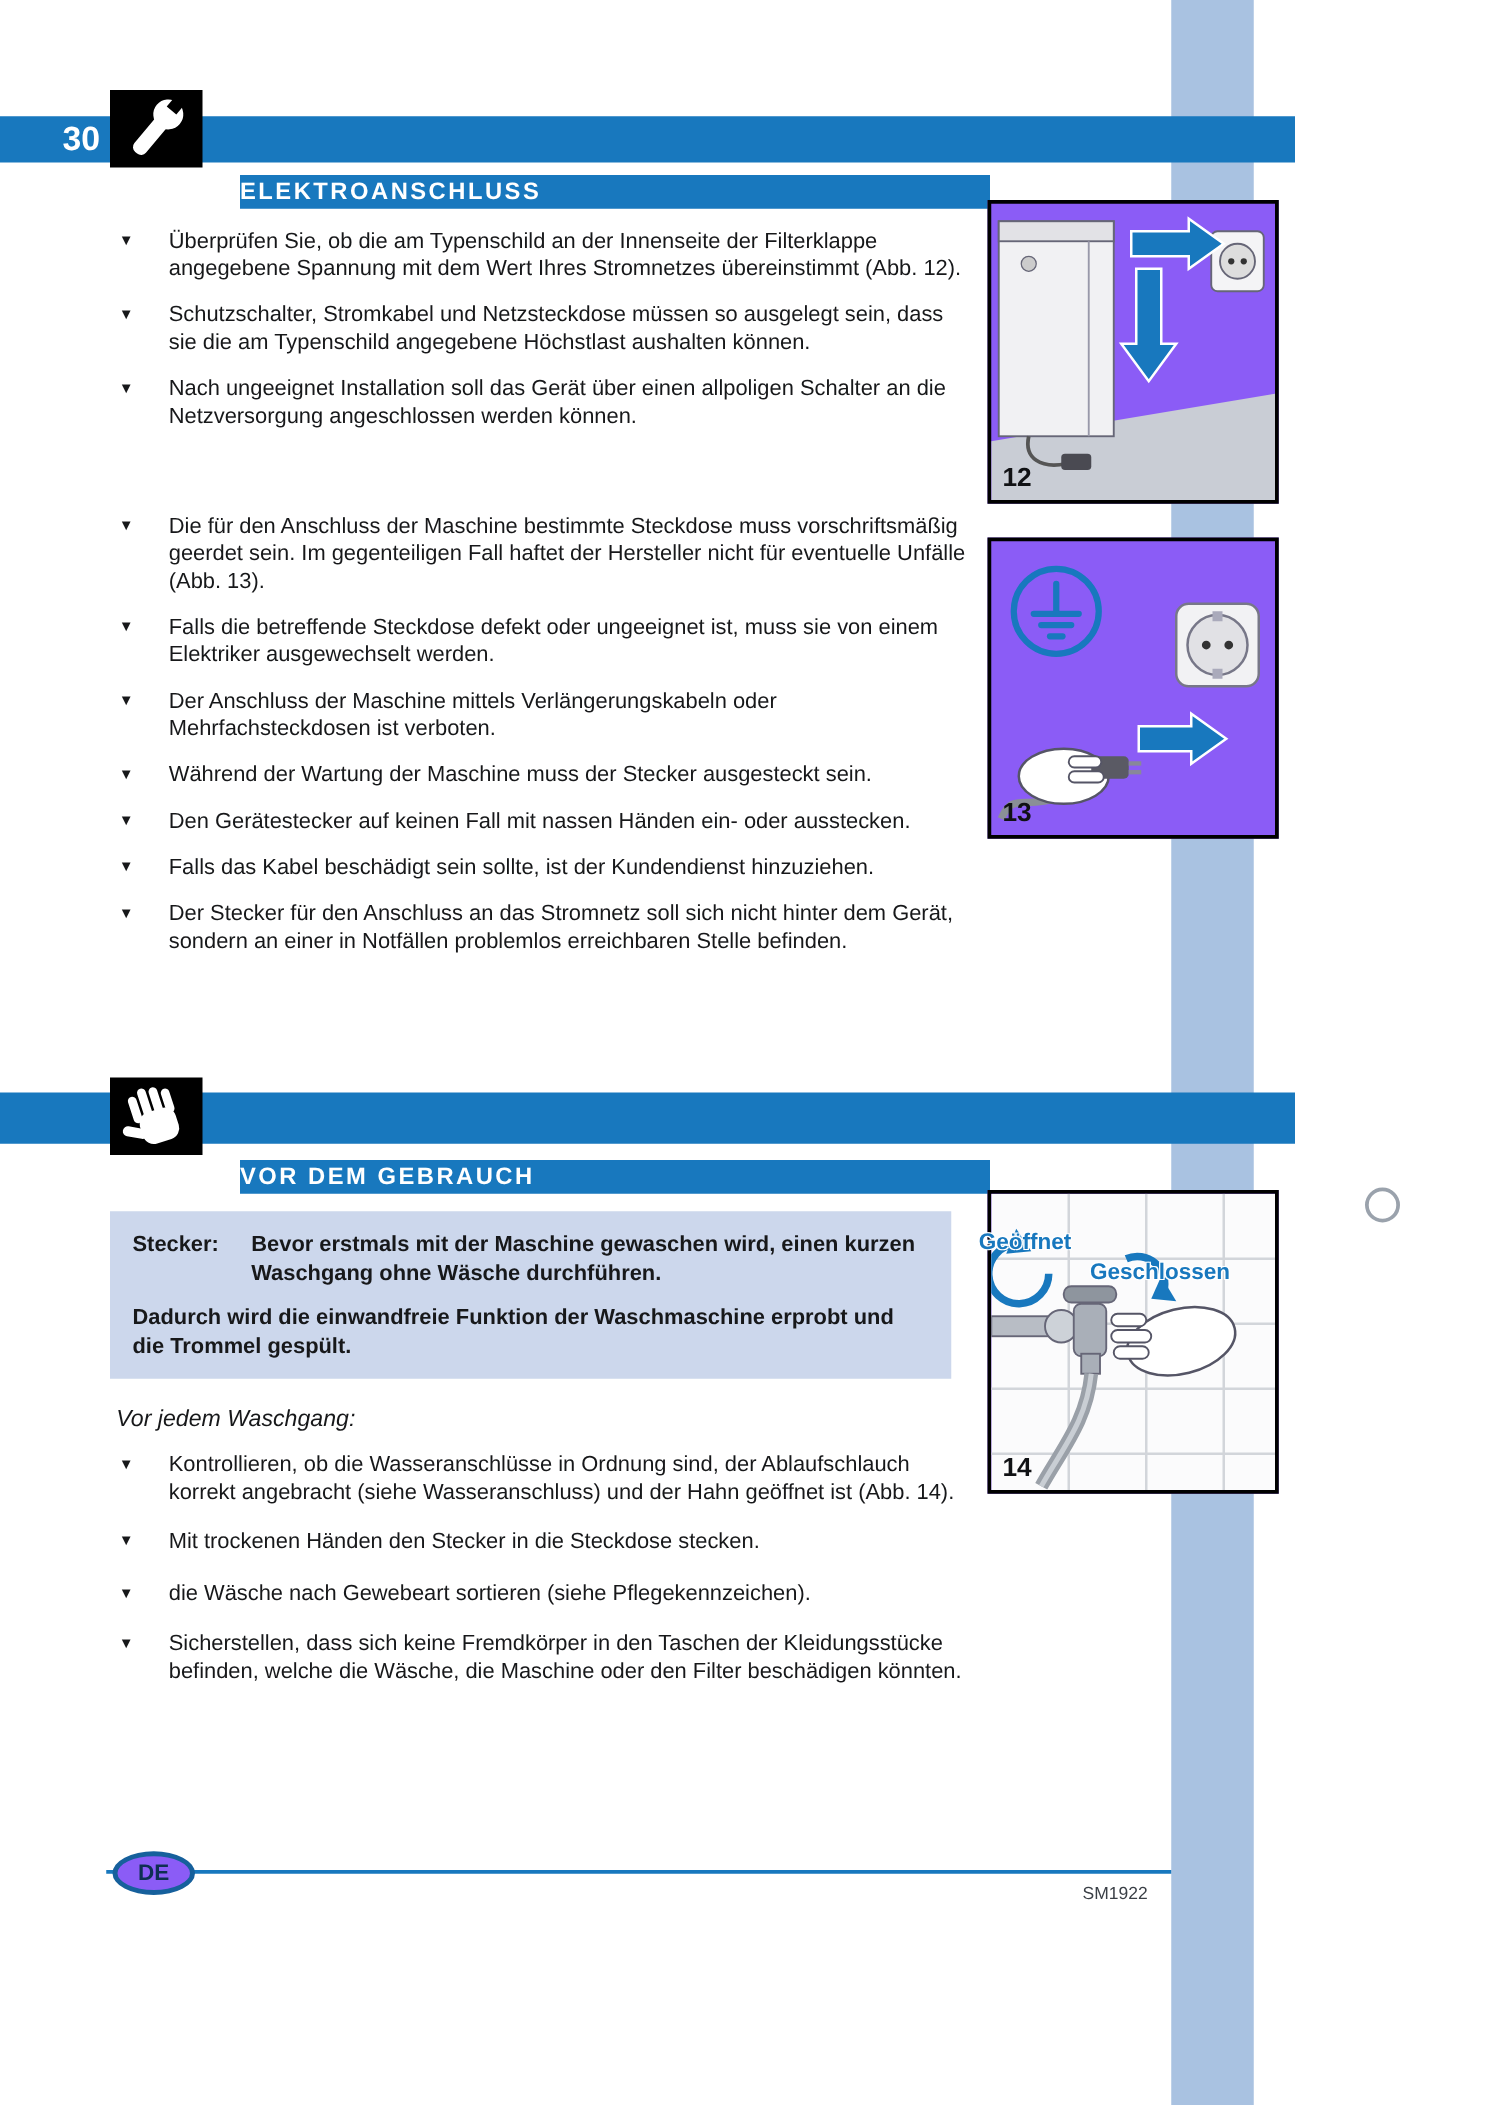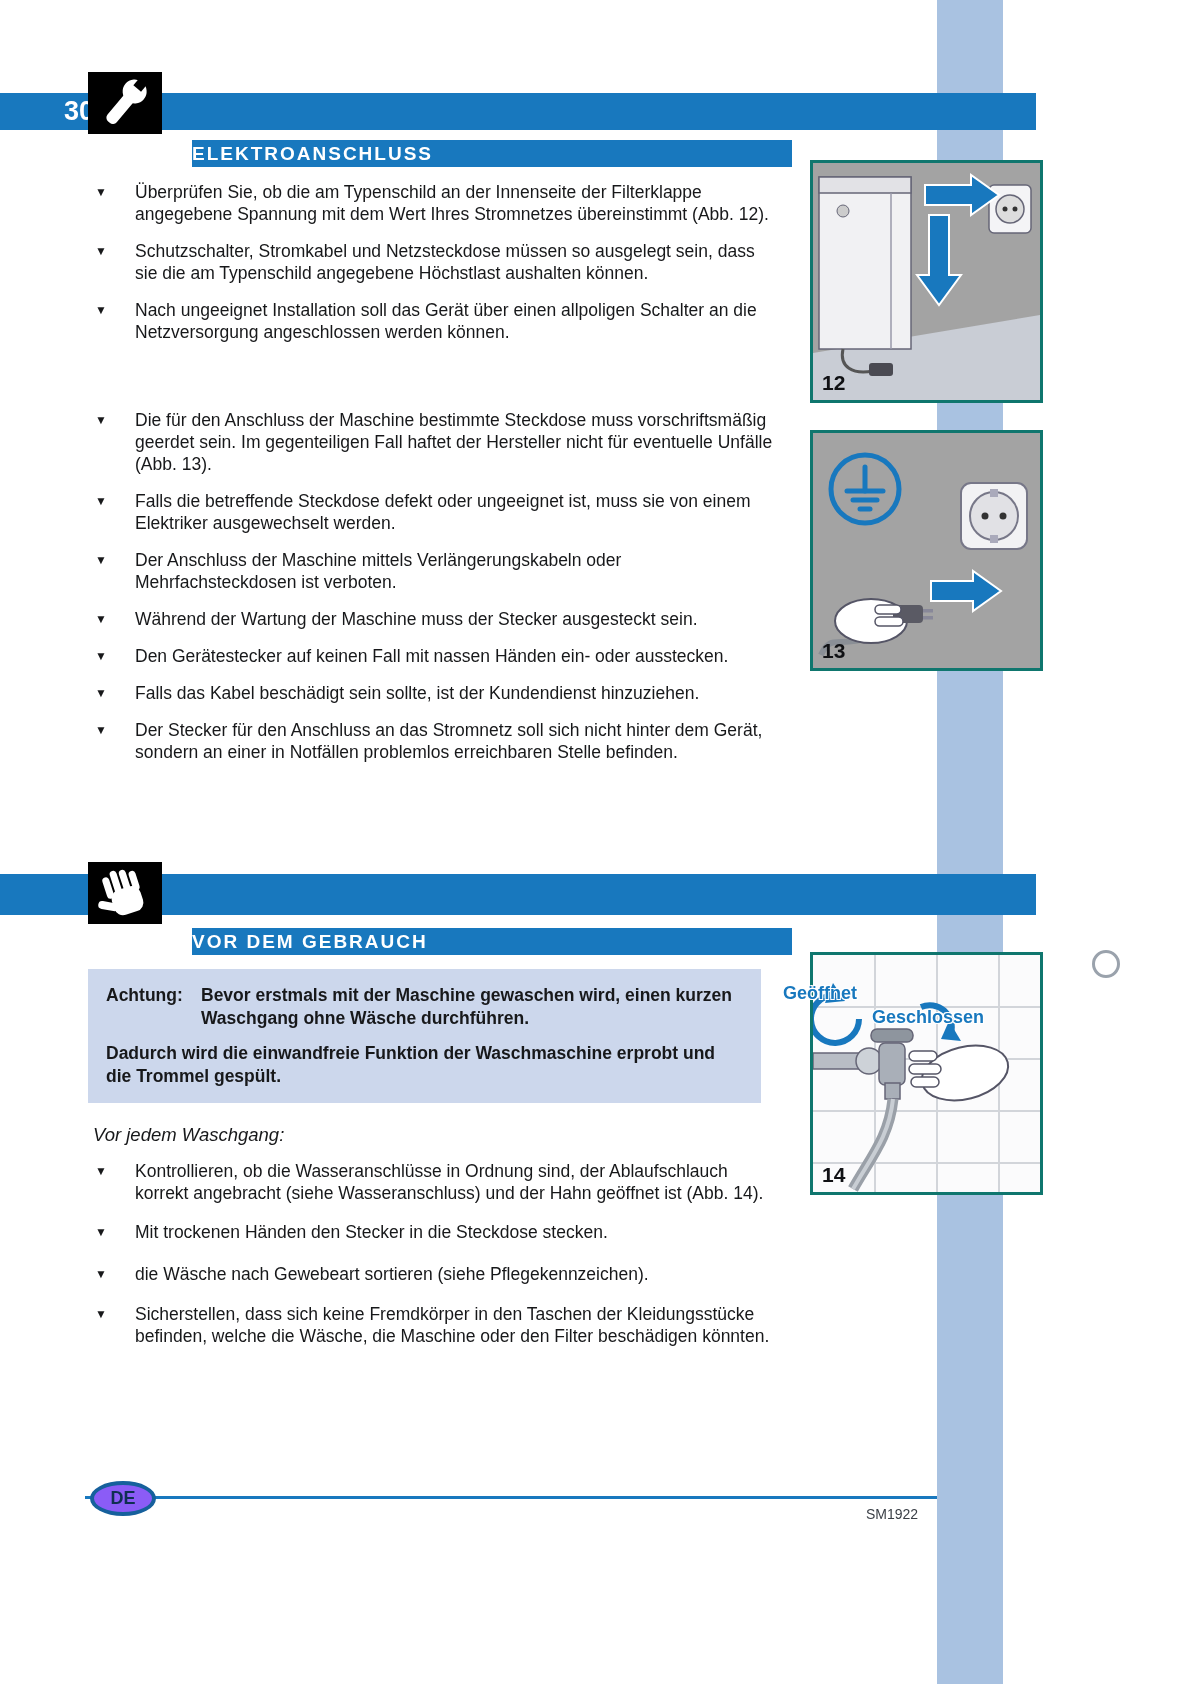--- a/index.html
+++ b/index.html
@@ -4,21 +4,21 @@
 <style>
   html,body{margin:0;padding:0;background:#ffffff;}
   .page{position:relative;width:1190px;height:1684px;background:#fff;overflow:hidden;
         font-family:"Liberation Sans",sans-serif;color:#17181a;}
   .side-stripe{position:absolute;left:937px;top:0;width:66px;height:1684px;background:#a9c2e1;}
   .binding-hole{position:absolute;left:1092px;top:950px;width:22px;height:22px;
         border:3px solid #9aa2ac;border-radius:50%;background:#fff;}
   .bar{position:absolute;background:#1878be;}
   .h1-bar{left:0;top:93px;width:1036px;height:37px;}
   .h2-bar{left:0;top:874px;width:1036px;height:41px;}
-  .page-num{position:absolute;left:64px;top:93px;height:37px;line-height:37px;color:#fff;
+  .page-num{position:absolute;left:50px;top:93px;height:37px;line-height:37px;color:#fff;
         font-size:27px;font-weight:bold;}
   .icon-box{position:absolute;width:74px;height:62px;background:#000;overflow:hidden;}
   .icon-box-1{left:88px;top:72px;}
   .icon-box-2{left:88px;top:862px;}
   .icon-box svg{display:block;}
   .h-title{position:absolute;left:120px;width:916px;color:#fff;font-weight:bold;text-align:center;
         letter-spacing:3px;}
   .h1-title{top:93px;height:37px;line-height:37px;font-size:27px;}
   .h2-title{top:874px;height:41px;line-height:41px;font-size:29px;}
   .sub-bar{position:absolute;left:192px;width:600px;height:27px;background:#1878be;color:#fff;
@@ -31,21 +31,21 @@
   .bullet{display:flex;margin-bottom:15px;}
   .bullet.gap-after{margin-bottom:66px;}
   .bullet .marker{flex:0 0 40px;font-size:12px;padding-top:4px;color:#17181a;}
   .bullet .btext{flex:1;font-size:17.5px;line-height:22px;}
   .attention{position:absolute;left:88px;top:969px;width:673px;background:#ccd7ec;
         padding:15px 18px;box-sizing:border-box;font-weight:bold;font-size:17.5px;line-height:23px;}
   .attention .row1{display:flex;}
   .attention .alabel{flex:0 0 95px;}
   .attention .note{margin-top:12px;}
   .prewash{position:absolute;left:93px;top:1124px;font-style:italic;font-size:18.5px;}
-  .figure{position:absolute;width:227px;background:#a3a3a3;border:3px solid #0f766e;margin-left:20px;}
+  .figure{position:absolute;width:227px;background:#8b5cf6;border:3px solid #000000;}
   .figure svg{display:block;}
   .fig12{left:790px;top:160px;height:237px;}
   .fig13{left:790px;top:430px;height:235px;}
   .fig14{left:790px;top:952px;height:237px;}
   .fig15{left:790px;top:1212px;height:244px;}
   .fig-num{position:absolute;left:9px;bottom:5px;font-size:21px;font-weight:bold;color:#101114;}
   .fig-label{position:absolute;color:#1878be;font-weight:bold;font-size:18px;
         text-shadow:-1px -1px 0 #fff,1px -1px 0 #fff,-1px 1px 0 #fff,1px 1px 0 #fff;}
   .label-open{left:783px;top:983px;}
   .label-closed{left:872px;top:1007px;}
@@ -181,21 +181,21 @@
           <rect x="46" y="12" width="7" height="20" rx="3.5"></rect>
           <rect x="10" y="30" width="20" height="8" rx="4" transform="rotate(28 10 30)"></rect>
         </g>
       </svg>
     </span>
   </div>
   <div class="sub-bar sub-bar-2">VOR DEM GEBRAUCH</div>
 
   <div class="attention">
     <div class="row1">
-      <span class="alabel">Achtung:</span>
+      <span class="alabel">Stecker:</span>
       <span class="atext">Bevor erstmals mit der Maschine gewaschen wird, einen kurzen Waschgang ohne Wäsche durchführen.</span>
     </div>
     <div class="note">Dadurch wird die einwandfreie Funktion der Waschmaschine erprobt und die Trommel gespült.</div>
   </div>
 
   <div class="prewash">Vor jedem Waschgang:</div>
 
   <div class="bullets bullets-2">
     <div class="bullet" style="margin-bottom:17px;">
       <span class="marker">▼</span>

